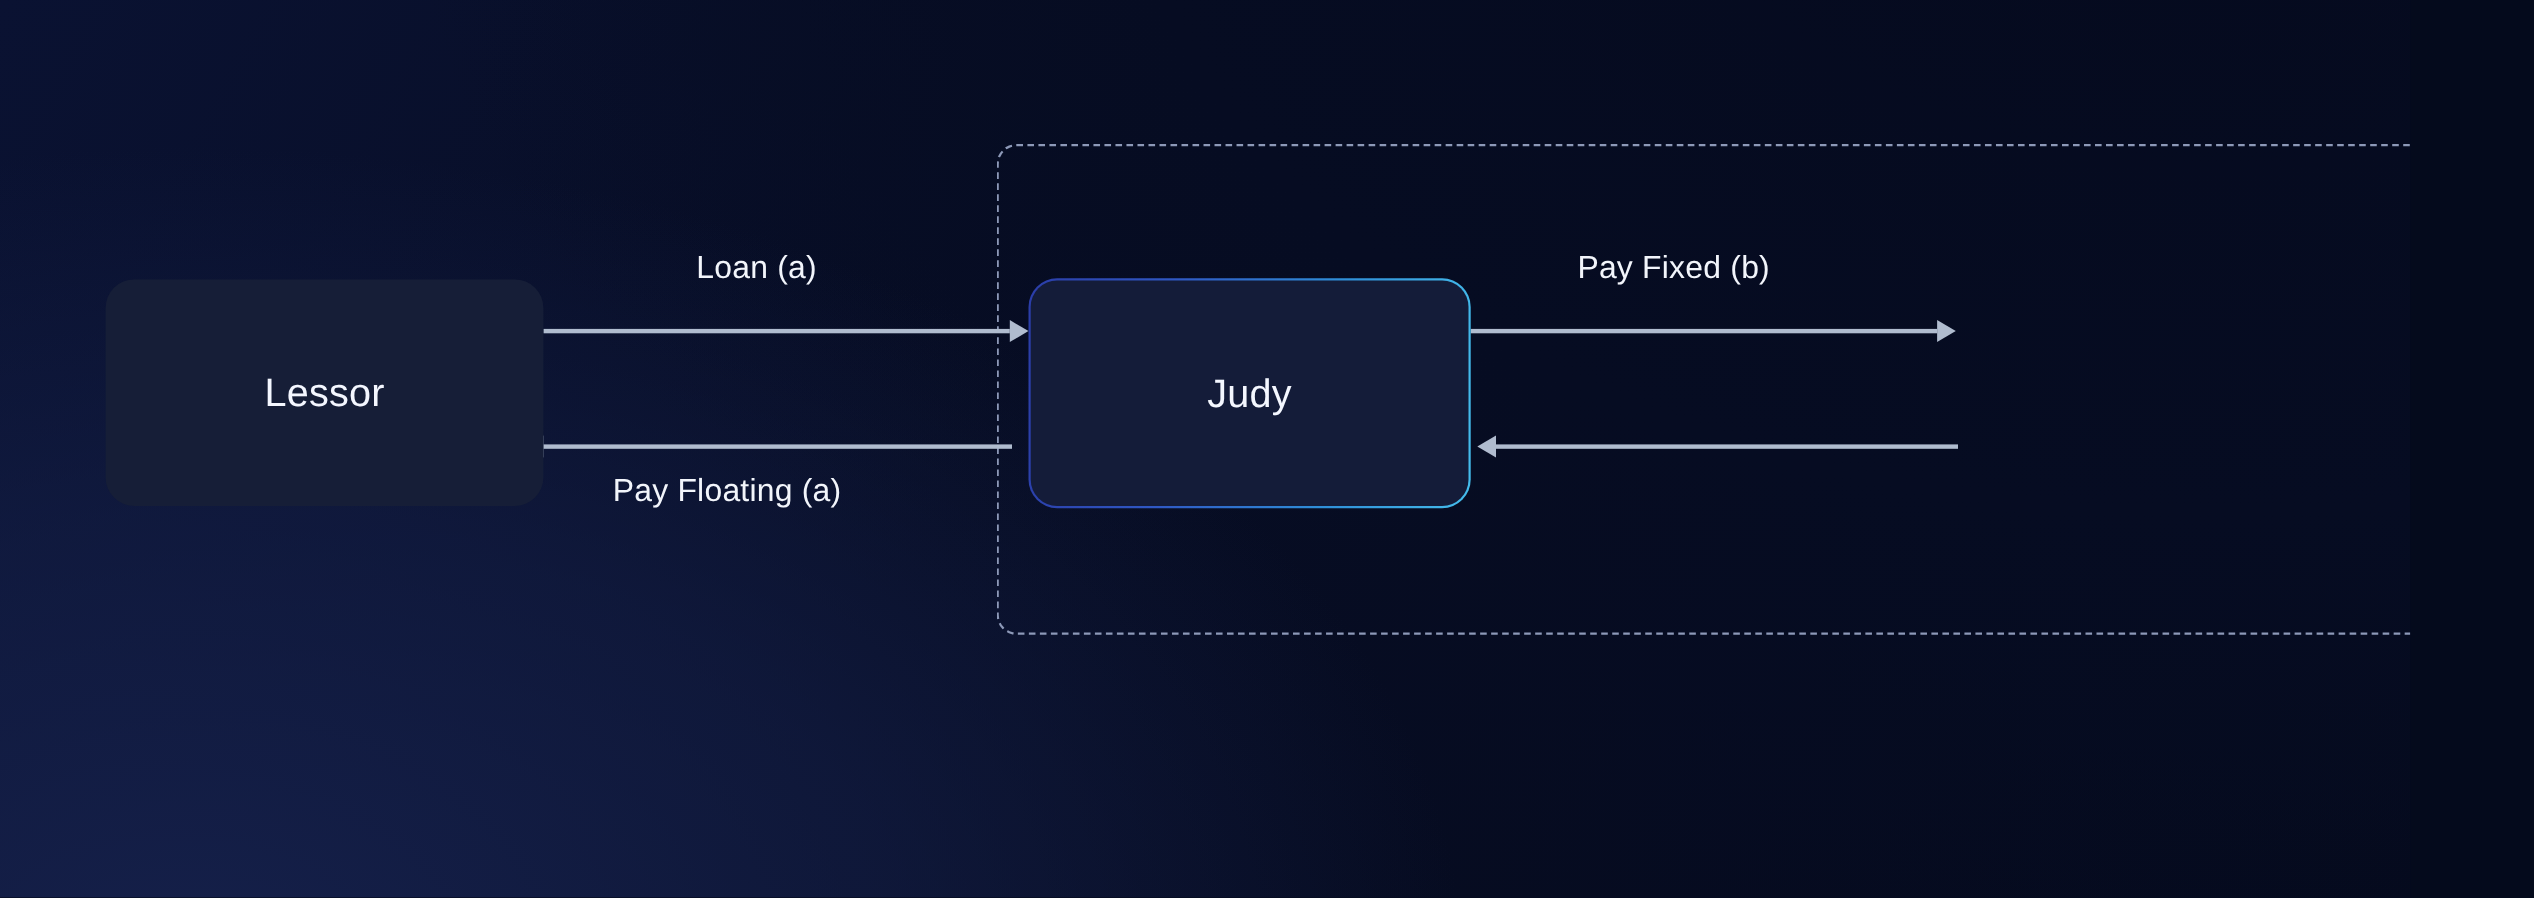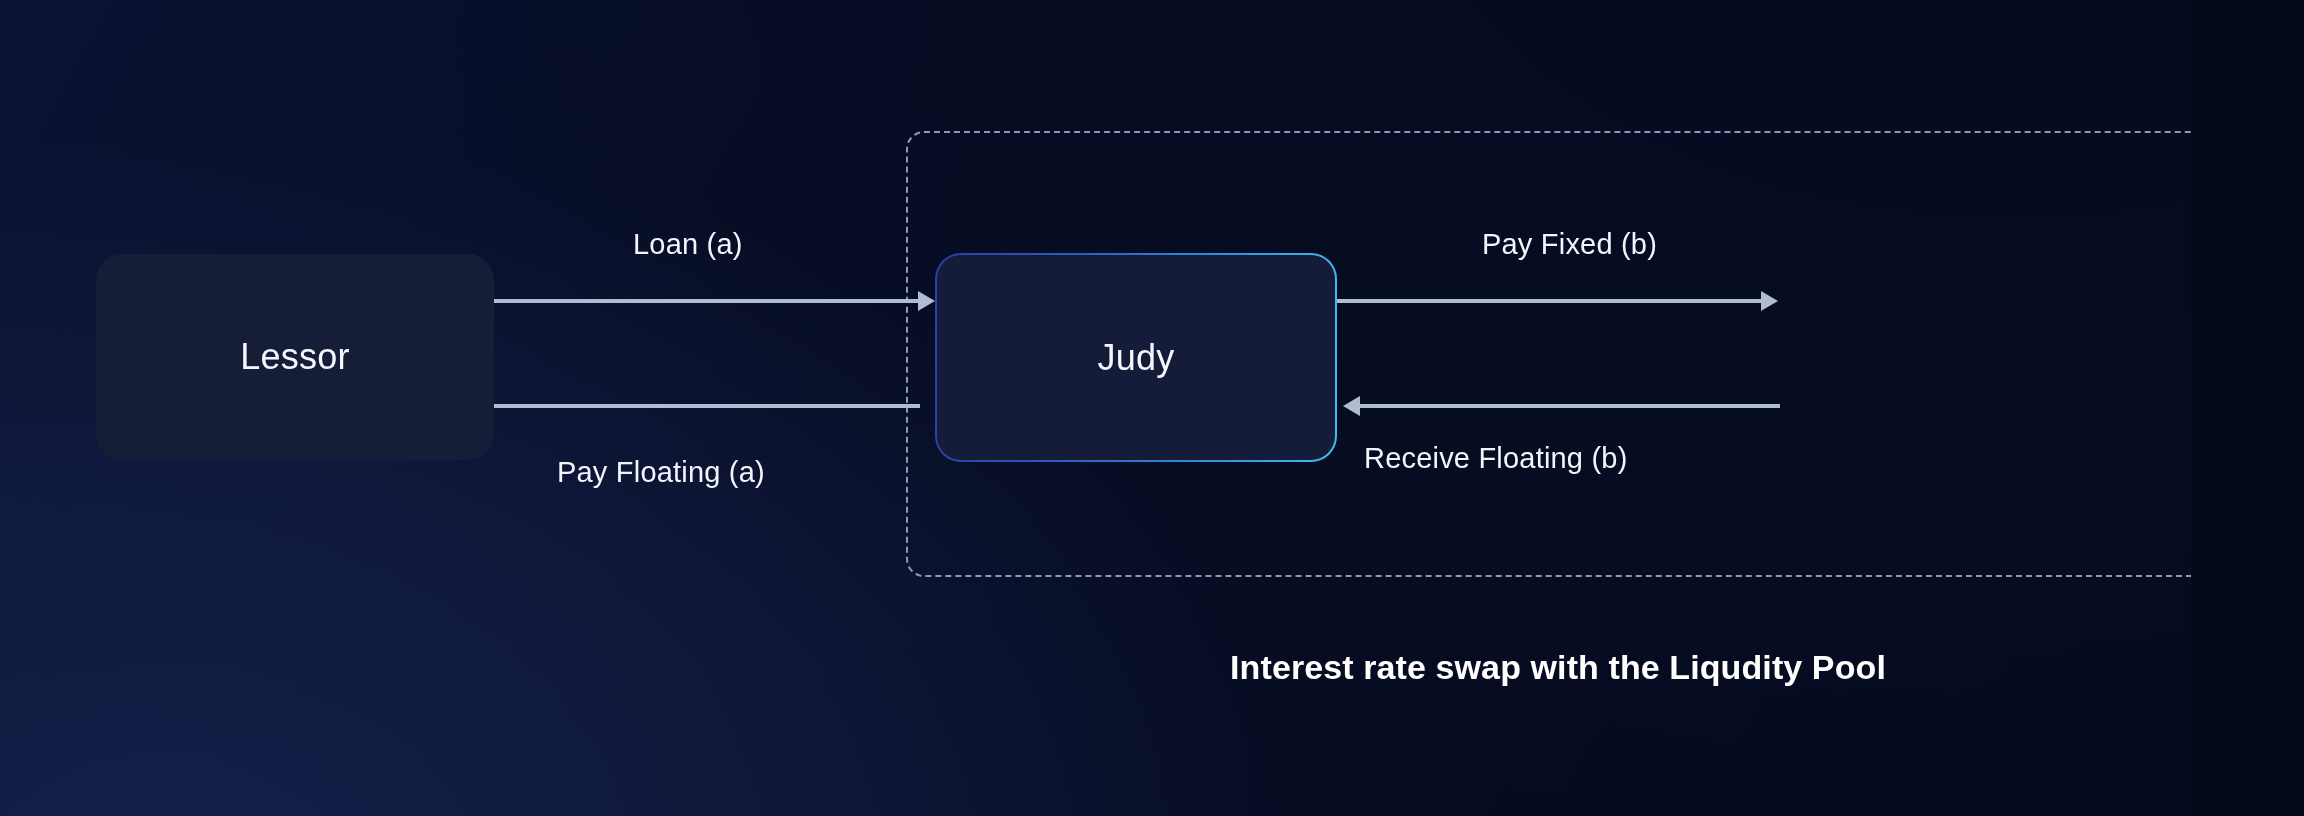--- a/index.html
+++ b/index.html
@@ -108,22 +108,22 @@
   
   .edge-label {
     position: absolute;
     color: #f2f5fb;
     font-size: 29px;
     font-weight: 400;
     white-space: nowrap;
     letter-spacing: 0.2px;
   }
   #label-loan       { left: 633px;  top: 228px; }
-  #label-payfloat   { left: 557px;  top: 456px; }
-  #label-payfixed   { left: 1434px; top: 228px; margin-left: 48px; }
+  #label-payfloat   { left: 557px;  top: 430px; }
+  #label-payfixed   { left: 1434px; top: 228px; }
   #label-recvfloat  { left: 1364px; top: 442px; }
 
   
   #caption {
     position: absolute;
     left: 0;
     top: 648px;
     width: 2304px;
     text-align: center;
     color: #ffffff;
@@ -152,28 +152,26 @@
 
   <div class="conn" id="conn-recvfloat"></div>
   <div class="arrowhead left" id="arrow-recvfloat"></div>
 
   <div class="edge-label" id="label-loan">Loan (a)</div>
 
   <div class="edge-label" id="label-payfloat">Pay Floating (a)</div>
 
   <div class="edge-label" id="label-payfixed">Pay Fixed (b)</div>
 
-  <div class="edge-label" id="label-recvfloat">Receive Floating (b)</div>
 
   <div class="node node-plain" id="node-lessor">
     <span class="node-label">Lessor</span>
   </div>
 
   <div class="node node-grad" id="node-judy">
     <div class="node-inner">
       <span class="node-label">Judy</span>
     </div>
   </div>
 
 
-  <div id="caption">Interest rate swap with the Liqudity Pool</div>
 
 </div>
 
 </body></html>

